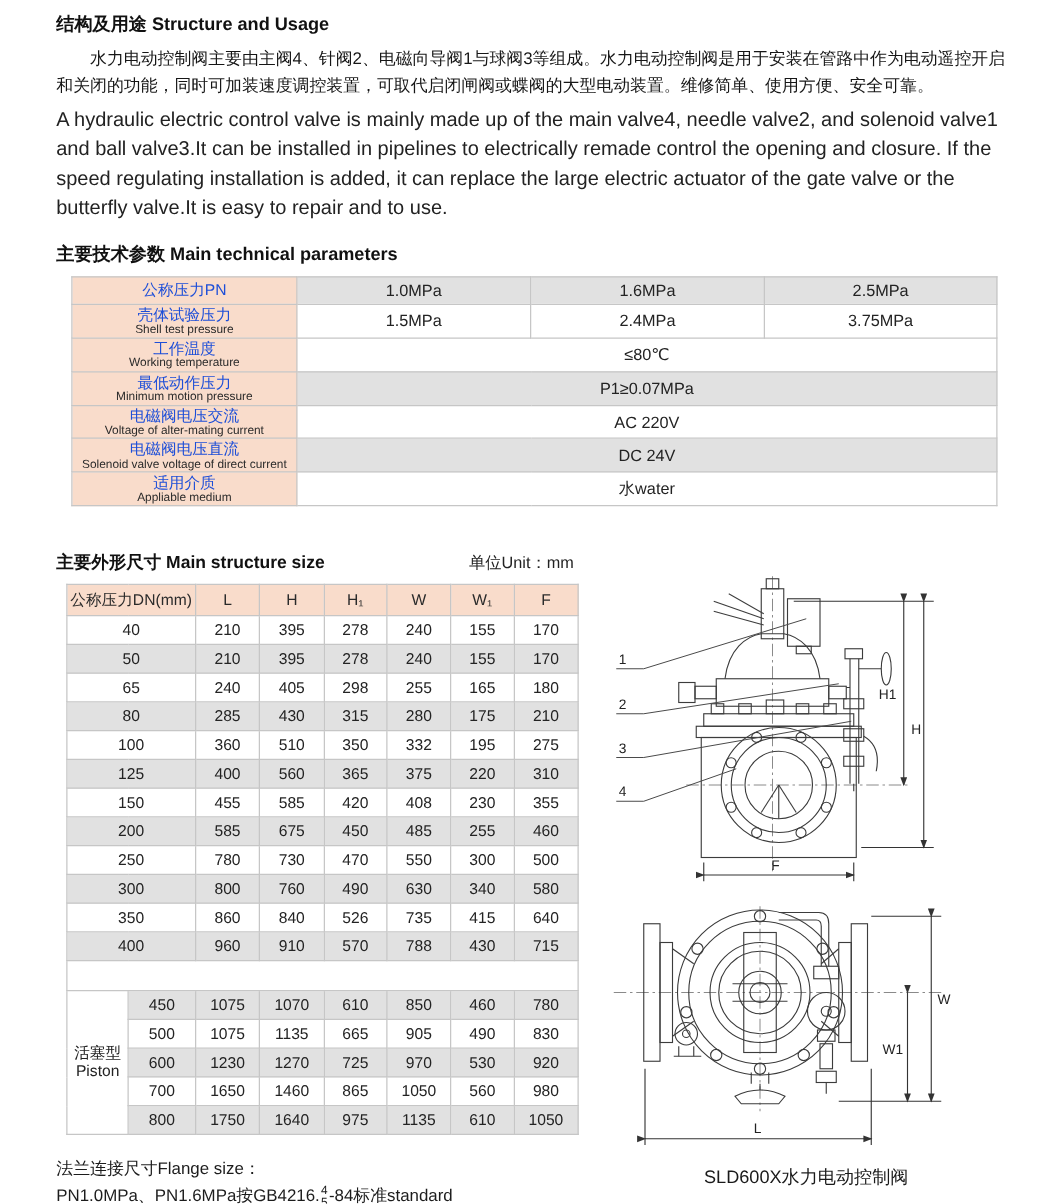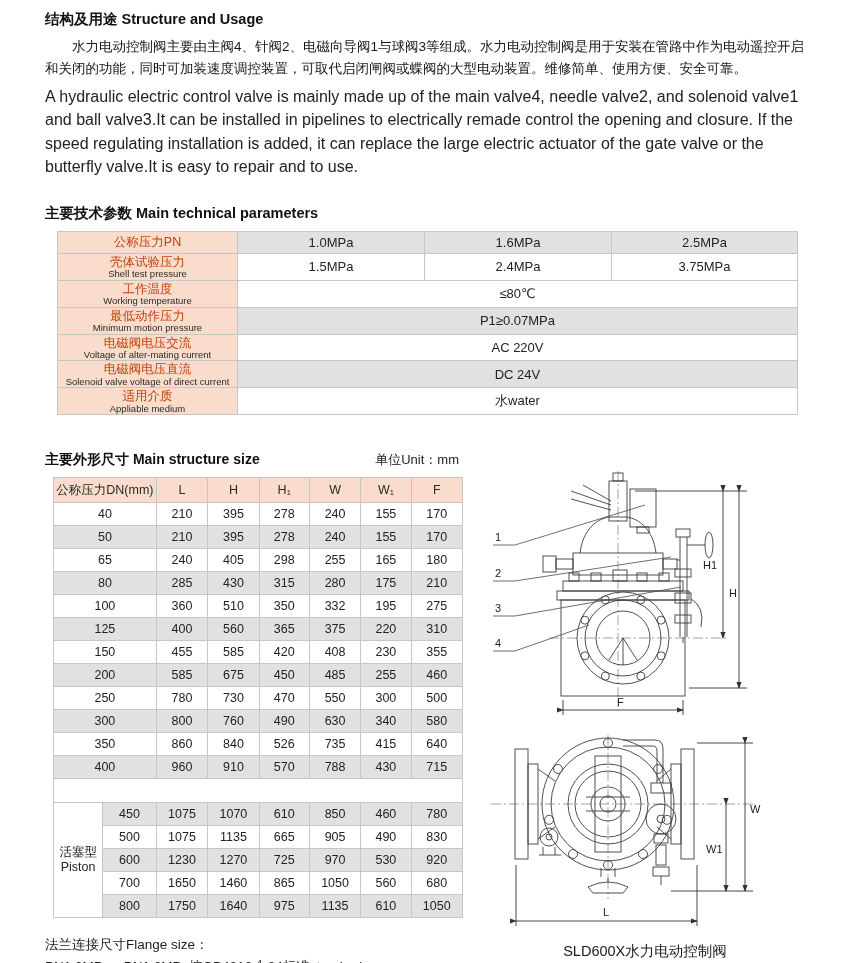--- a/index.html
+++ b/index.html
@@ -7,26 +7,26 @@
   .page {
     width: 847px; height: 963px; background:#fff; position: relative;
     font-family: "Liberation Sans", "DejaVu Sans", sans-serif;
     color:#232323; overflow:hidden; padding: 10px 42px 0 45px;
   }
   .sec-heading { font-size: 14.5px; font-weight: bold; color:#111; }
   .para-cn { font-size: 13.5px; line-height: 1.6; text-indent: 2em; margin-top: 7px; color:#161616; }
   .para-en { font-size: 16px; line-height: 1.45; margin-top: 6px; color:#222; }
 
   
-  .params-heading { margin-top: 26px; }
+  .params-heading { margin-top: 16px; }
   table { border-collapse: collapse; }
   td, th { border: 1px solid #c6c6c6; }
   .params { margin: 8px 0 0 12px; width: 740px; table-layout: fixed; }
   .params .lbl { width: 180px; background: #f9dccb; text-align: center; padding: 1px 2px; }
-  .params .lbl .cn { font-size: 12.5px; line-height: 1.15; color:#c2410c; }
+  .params .lbl .cn { font-size: 12.5px; line-height: 1.15; color:#1d4ed8; }
   .params .lbl .en { font-size: 9.5px;  line-height: 1.0;  color:#2a2a2a; }
   .params .val { text-align: center; font-size: 13px; height: 22px; background:#fff; }
   .params tr.g .val { background: #e1e1e1; }
 
   
   .cols { display: flex; margin-top: 36px; align-items: flex-start; }
   .col-left { width: 460px; }
   .col-right { width: 320px; margin-left: 22px; }
   .size-title-row { display: flex; justify-content: space-between; align-items: baseline; padding-right: 4px; }
   .unit-label { font-size: 13px; color:#222; }
@@ -287,21 +287,21 @@
               <td>530</td>
               <td>920</td>
             </tr>
         <tr>
               <td>700</td>
               <td>1650</td>
               <td>1460</td>
               <td>865</td>
               <td>1050</td>
               <td>560</td>
-              <td>680</td>
+              <td>980</td>
             </tr>
         <tr class="g">
               <td>800</td>
               <td>1750</td>
               <td>1640</td>
               <td>975</td>
               <td>1135</td>
               <td>610</td>
               <td>1050</td>
             </tr>

